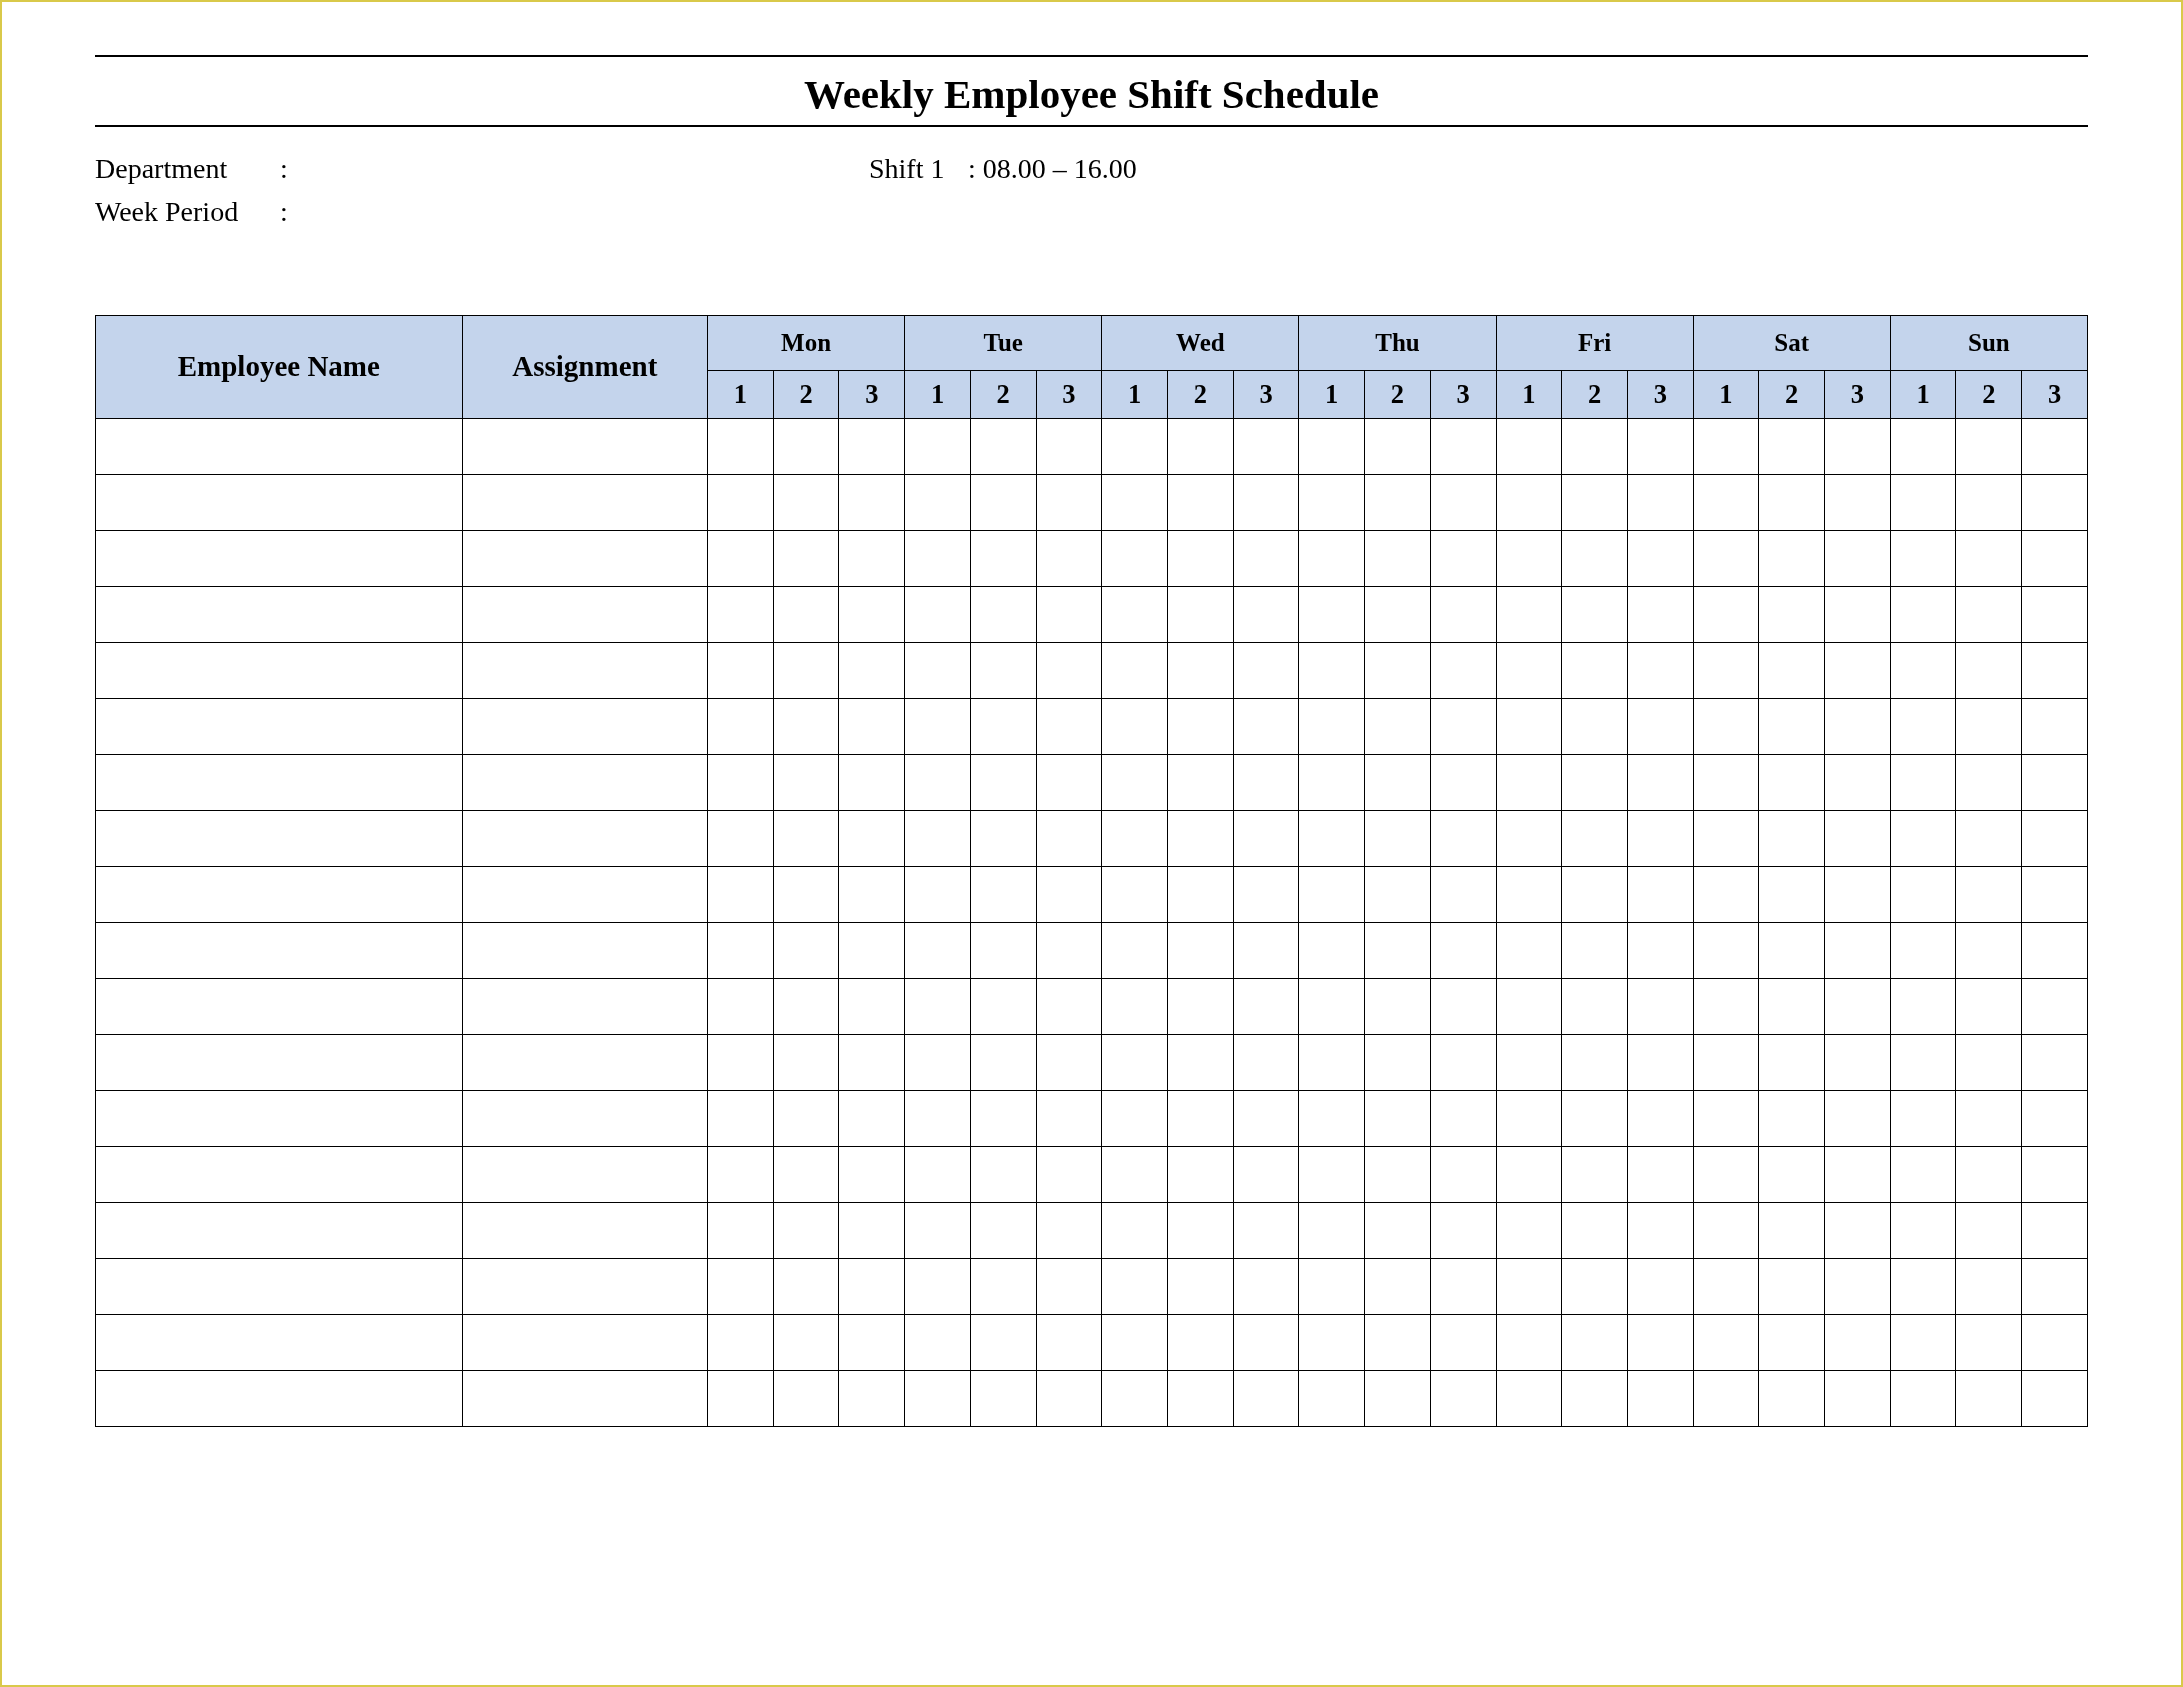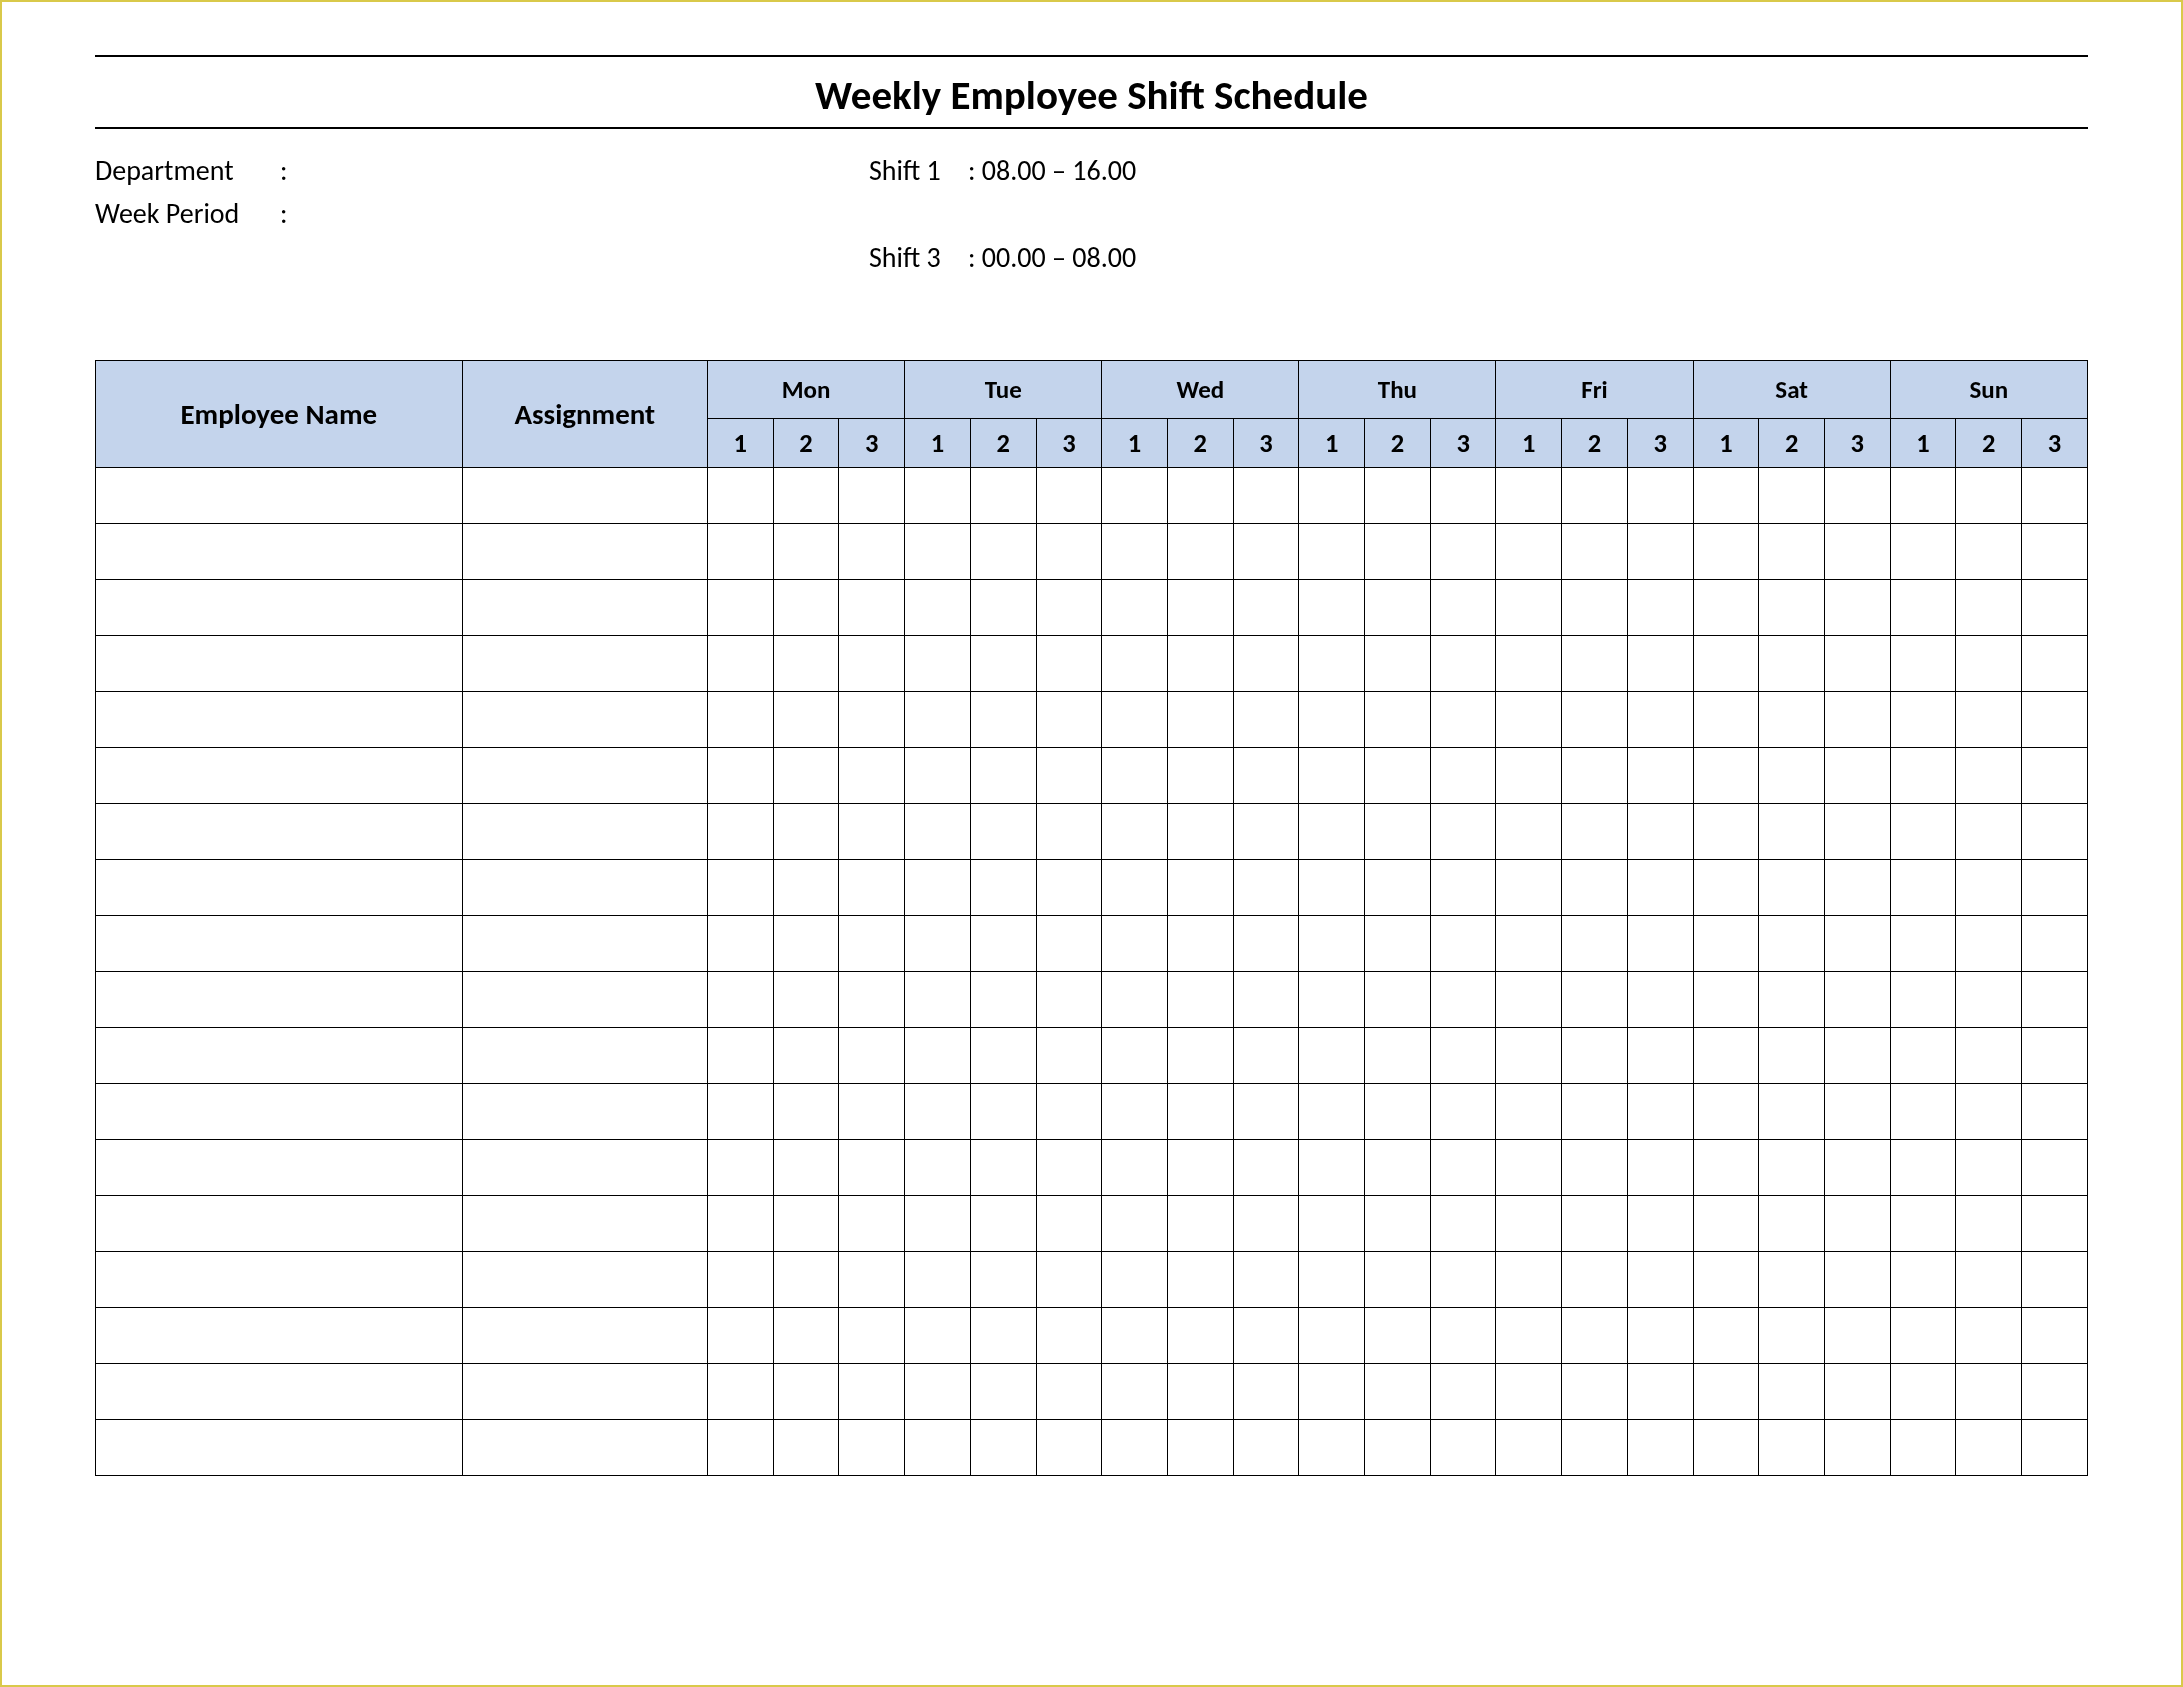--- a/index.html
+++ b/index.html
@@ -7,20 +7,21 @@
       width: 2183px;
       height: 1687px;
       background: #fff;
       border: 2.6px solid #d9c94a;
       font-family: "Calibri", "Segoe UI", Arial, sans-serif;
       color: #000;
       position: relative;
     }
     .page {
       padding: 53px 93px 0 93px;
+      font-family: Liberation Serif, serif;
     }
     .top-rule {
       border-top: 2px solid #000;
       margin-bottom: 6.6px;
     }
     .title {
       text-align: center;
       font-size: 41px;
       font-weight: 700;
       padding: 6.6px 0 6.6px 0;
@@ -101,24 +102,20 @@
       </div>
     </div>
     <div class="info-row">
       <div class="info-left">
         <span class="label-block">Week  Period</span>:
         <span></span>
       </div>
     </div>
     <div class="info-row">
       <div class="info-left"></div>
-      <div class="info-right">
-        <span class="label-block">Shift 3</span>:
-        <span>00.00  – 08.00</span>
-      </div>
     </div>
   </div>
 
   <table class="schedule">
     <colgroup>
       <col class="emp">
       <col class="assign">
       <col class="shift-col">
         <col class="shift-col">
         <col class="shift-col">

